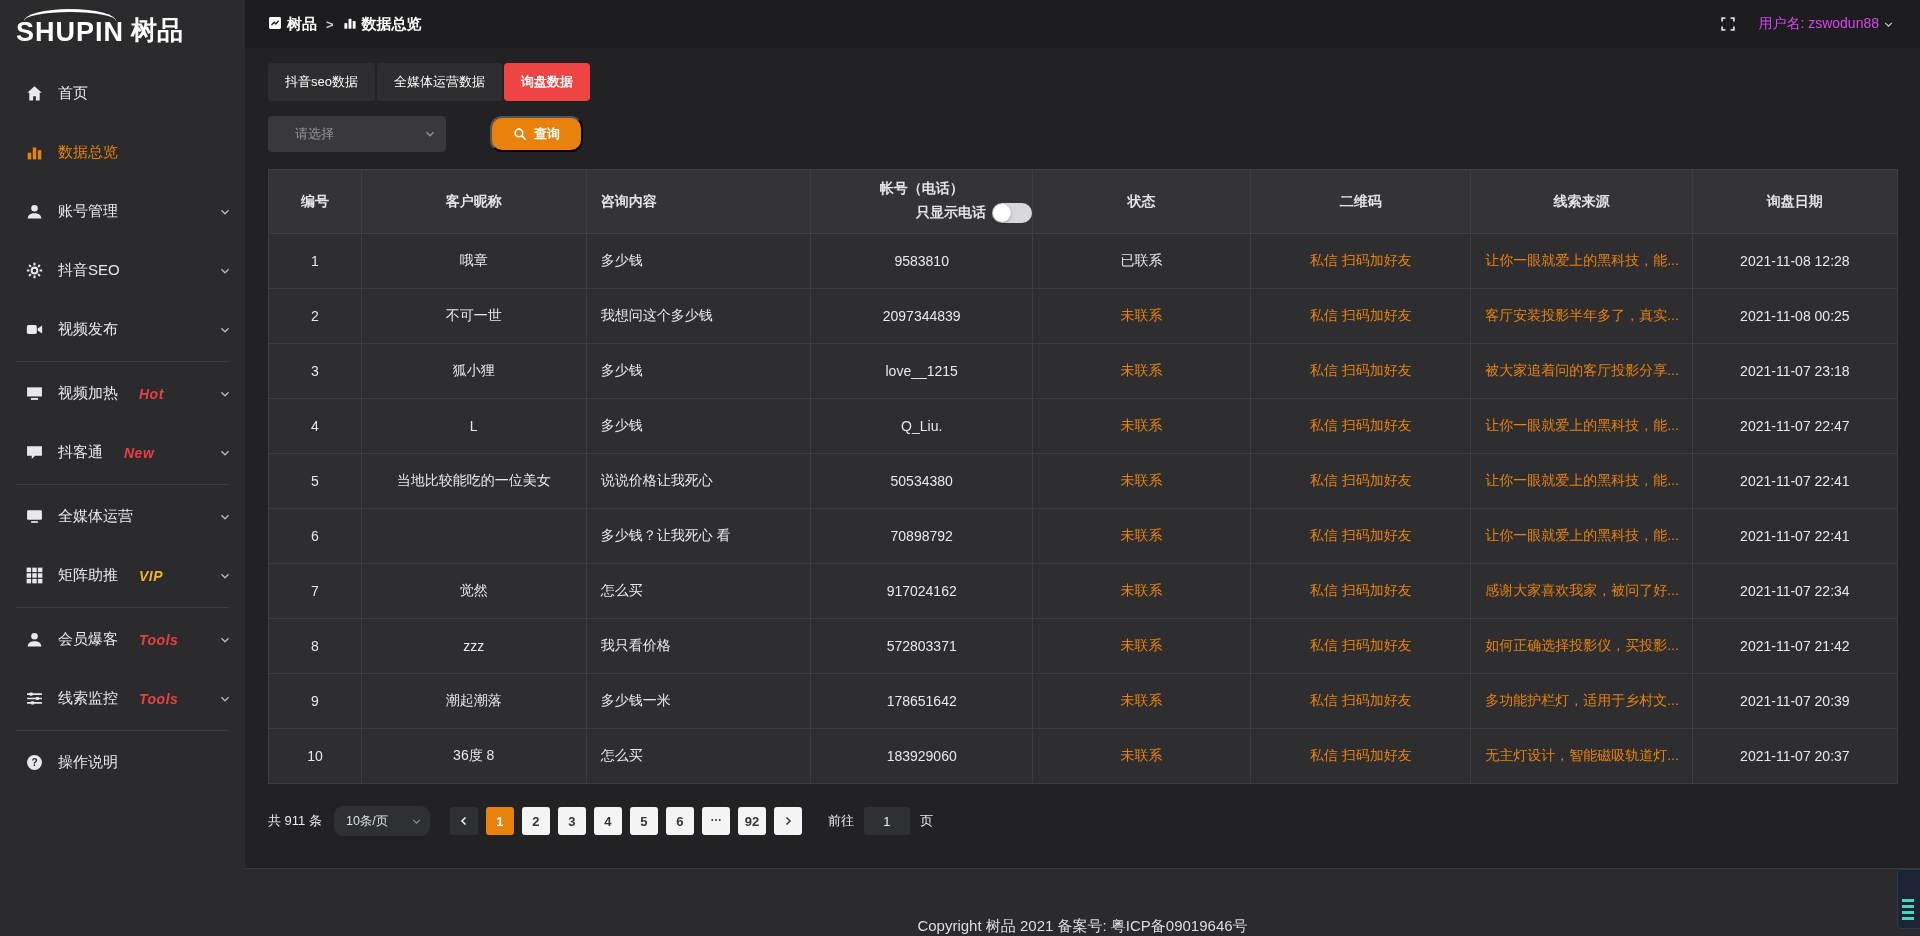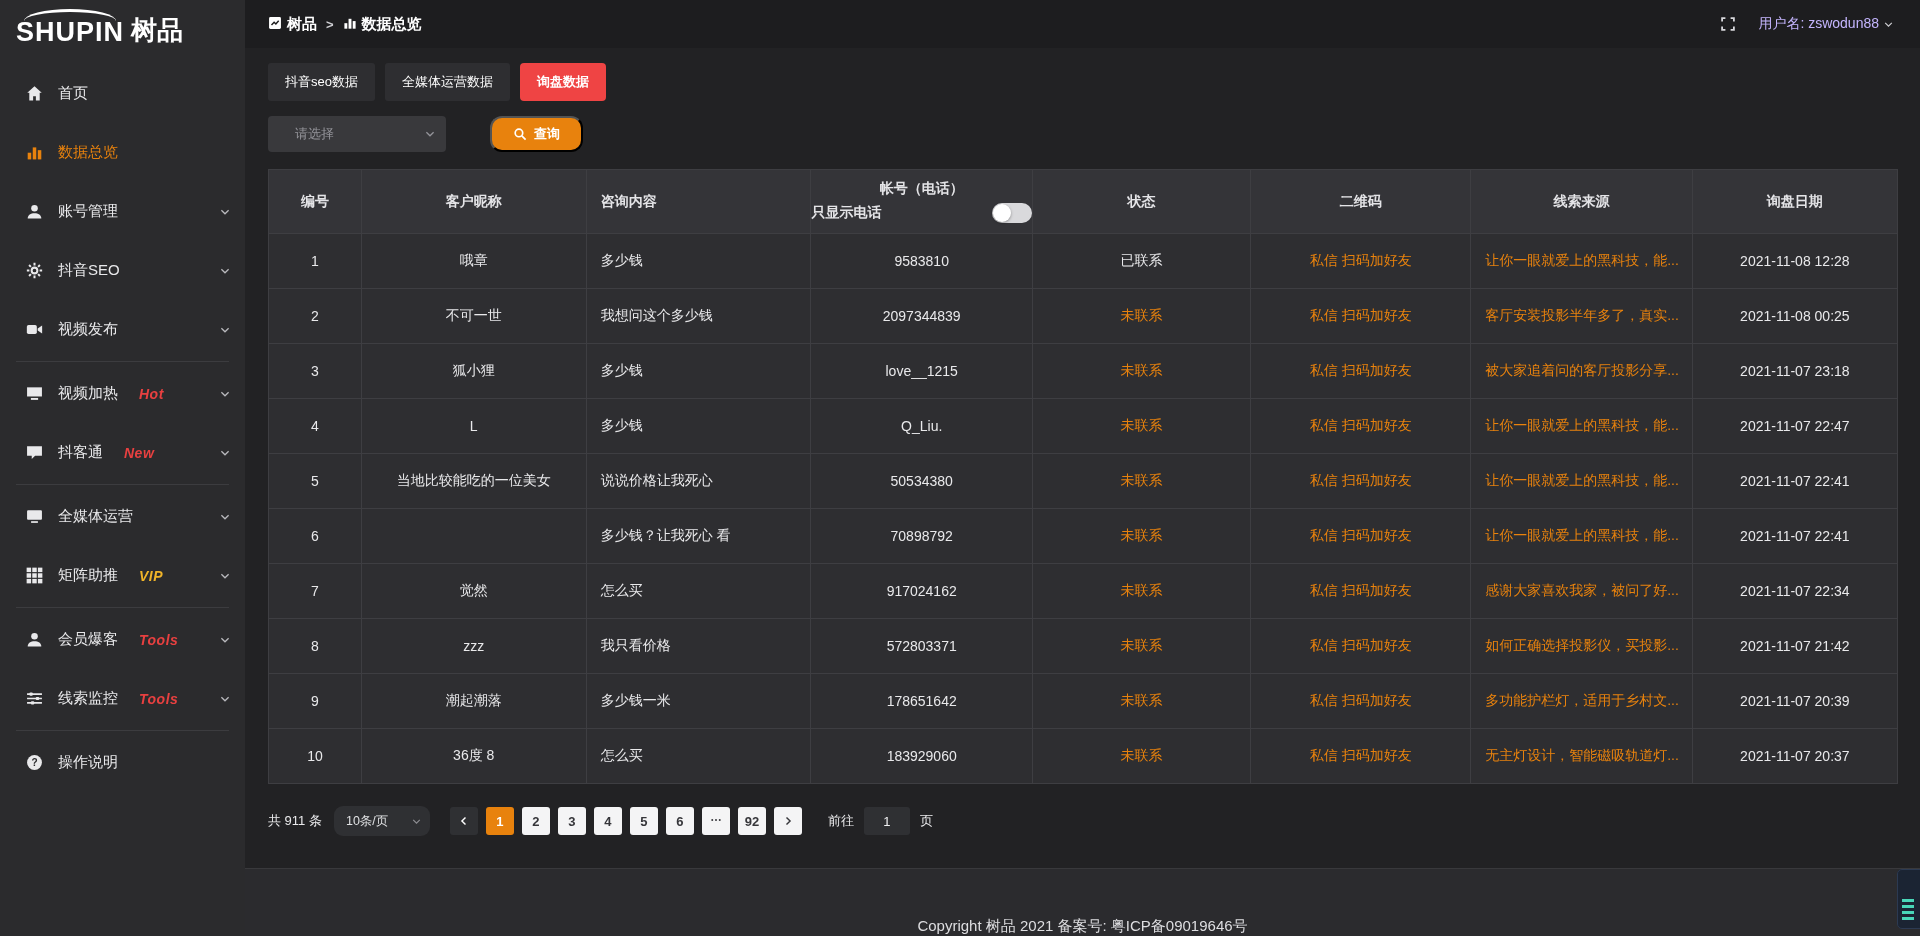--- a/index.html
+++ b/index.html
@@ -25,26 +25,26 @@
 
   
   .main { flex:1; display:flex; flex-direction:column; background:#222224; min-width:0; }
   .topbar { height:48px; flex-shrink:0; background:#1d1d1f; display:flex; align-items:center;
     justify-content:space-between; padding:0 26px 0 23px; }
   .breadcrumb { display:flex; align-items:center; gap:9px; font-size:15px; font-weight:bold; color:#fff; }
   .crumb { display:flex; align-items:center; gap:5px; cursor:pointer; }
   .crumb-sep { color:#cfcfd3; font-size:13px; }
   .top-right { display:flex; align-items:center; gap:22px; }
   .fs-btn { display:flex; color:#d8d8dc; cursor:pointer; }
-  .user-box { display:flex; align-items:center; gap:4px; font-size:14px; color:#c4b5fd; cursor:pointer; }
+  .user-box { display:flex; align-items:center; gap:4px; font-size:14px; color:#d946ef; cursor:pointer; }
   .user-box .icon { display:flex; color:#cfcfd3; }
 
   
   .content { flex:1; padding:15px 22px 0 23px; }
-  .tabs { display:flex; gap:10px; }
+  .tabs { display:flex; gap:2px; }
   .tab { background:#2e2e31; color:#fff; font-size:13px; padding:10px 17px; border-radius:3px; cursor:pointer; }
   .tab.active { background:#ef4444; font-weight:bold; border-radius:4px; }
 
   .filterbar { margin-top:15px; display:flex; align-items:center; }
   .select { width:178px; height:36px; background:#39393c; border-radius:4px; display:flex; align-items:center;
     justify-content:space-between; padding:0 10px 0 27px; font-size:13px; color:#94949a; cursor:pointer; }
   .select .icon { display:flex; color:#94949a; }
   .periods { display:flex; gap:12px; margin-left:16px; }
   .period-btn { min-width:73px; height:36px; background:#fff; color:#3b3b3b; font-size:13px; border-radius:4px;
     display:flex; align-items:center; justify-content:center; border:1px solid #fff; cursor:pointer; }
@@ -59,21 +59,21 @@
   th, td { border:1px solid #3e3e42; font-size:14px; text-align:center; color:#e9e9eb;
     overflow:hidden; white-space:nowrap; text-overflow:ellipsis; }
   thead th { background:#343438; height:64px; font-weight:bold; color:#e4e4e7; }
   tbody td { height:55px; font-weight:normal; }
   th.left, td.left { text-align:left; padding-left:14px; }
   td.orange { color:#e8820d; cursor:pointer; }
   td.status-pending { color:#e8820d; }
   td.status-done { color:#e9e9eb; }
   .col-no{width:5.7%} .col-nickname{width:13.8%} .col-content{width:13.8%} .col-account{width:13.6%}
   .col-status{width:13.4%} .col-qrcode{width:13.5%} .col-source{width:13.6%} .col-date{width:12.6%}
-  .acct-line2 { display:flex; align-items:center; justify-content:space-between; gap:6px; margin-top:5px; }
+  .acct-line2 { display:flex; align-items:center; justify-content:flex-end; gap:6px; margin-top:5px; }
   .toggle { width:40px; height:20px; border-radius:10px; background:#d9d9dc; position:relative;
     display:inline-block; cursor:pointer; }
   .toggle::after { content:""; position:absolute; left:1px; top:1px; width:18px; height:18px;
     border-radius:50%; background:#fff; box-shadow:0 1px 3px rgba(0,0,0,.35); }
 
   
   .pagination { display:flex; align-items:center; margin-top:22px; font-size:13px; color:#e9e9eb; }
   .total-text { margin-right:12px; }
   .pagesize-select { width:96px; height:30px; background:#2f3033; border-radius:9px; display:flex;
     align-items:center; justify-content:space-between; padding:0 8px 0 12px; font-size:12.5px;

